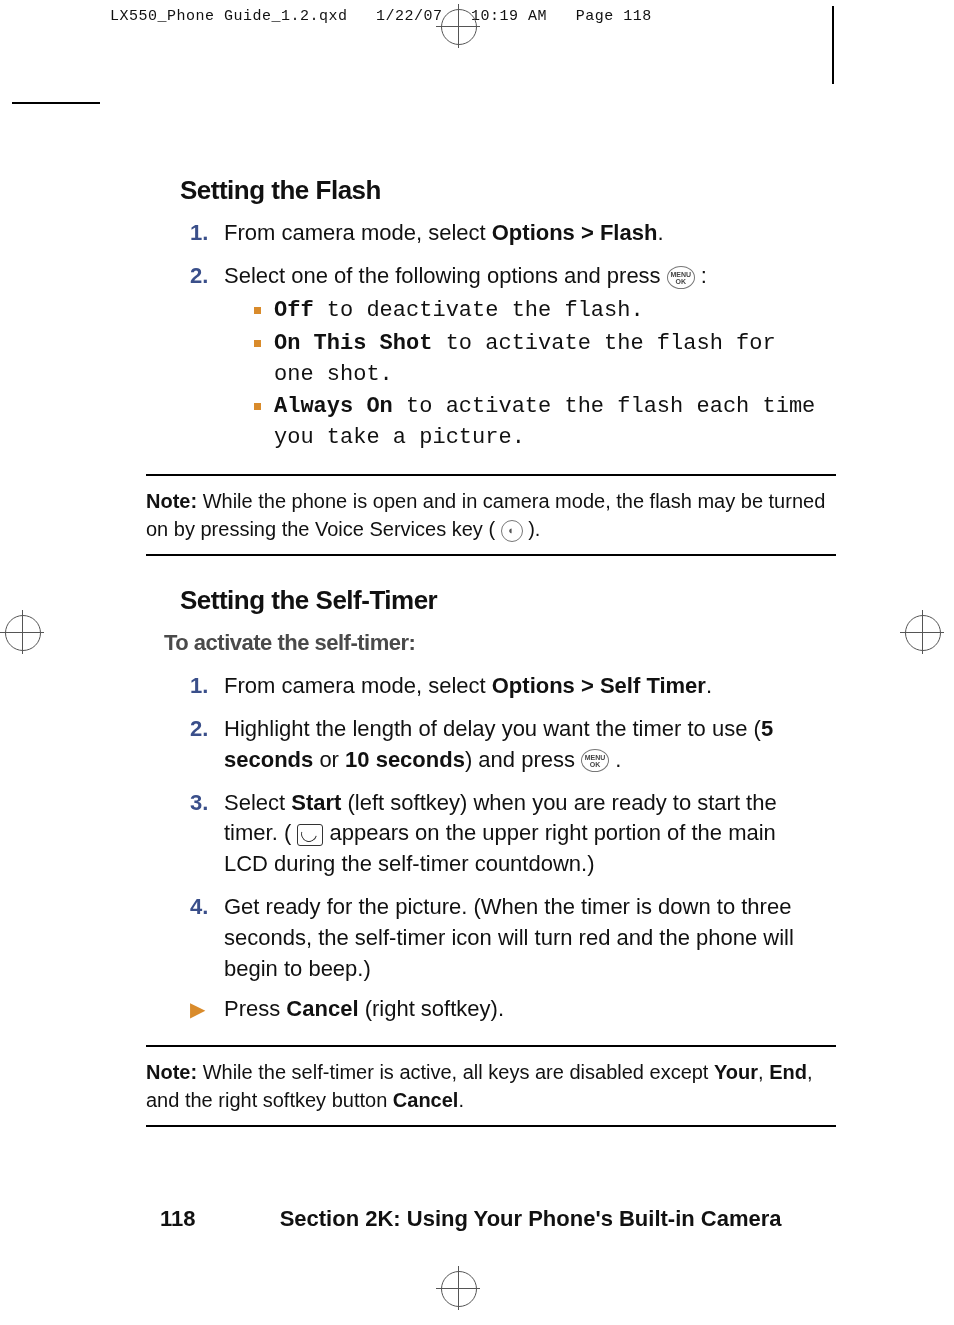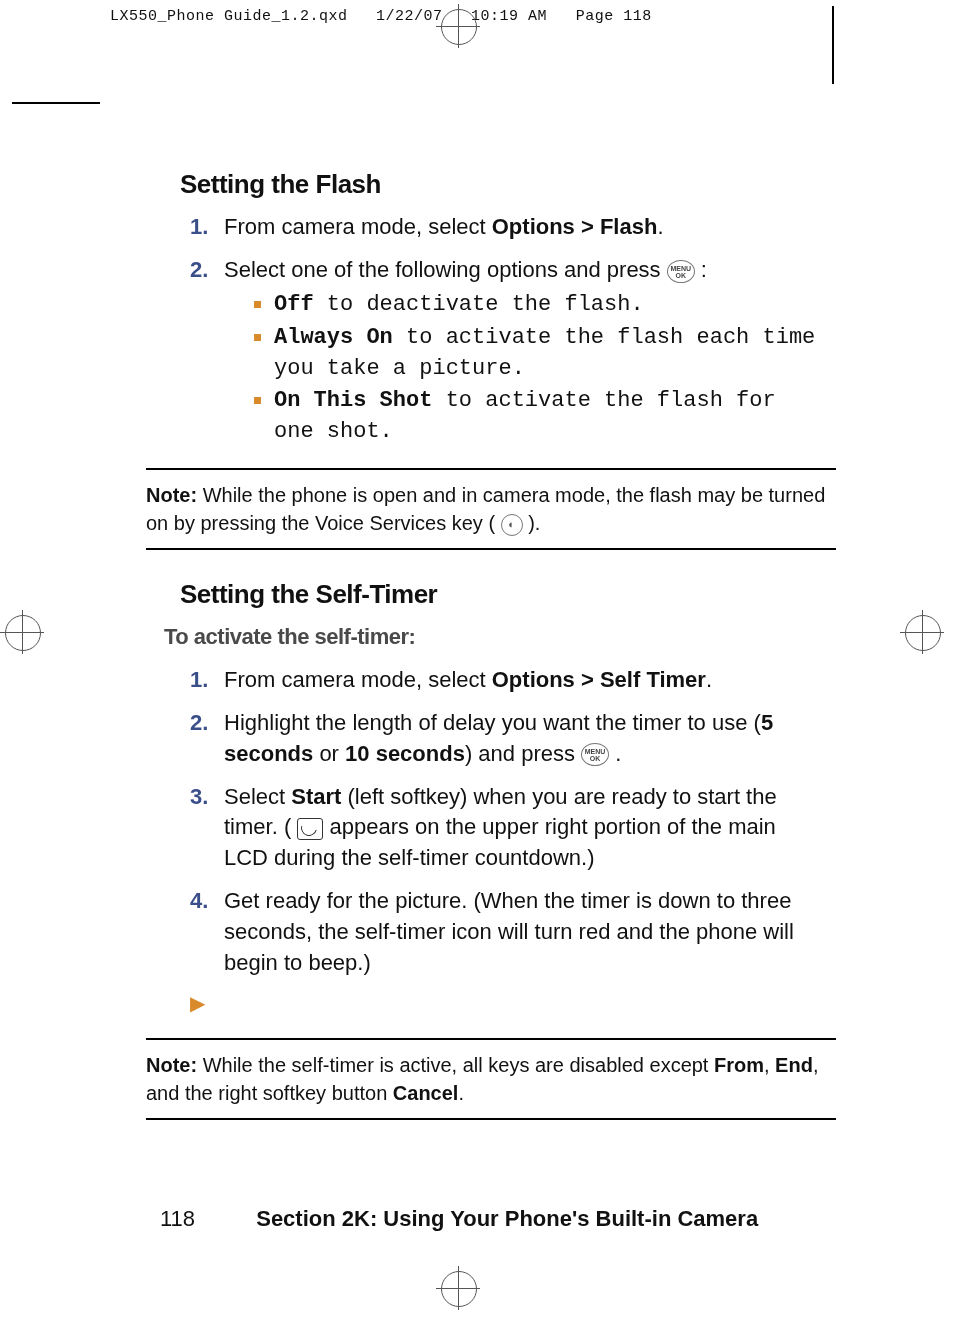--- a/index.html
+++ b/index.html
@@ -56,21 +56,21 @@
     position: absolute;
     width: 1px;
     height: 44px;
     background: #555;
     left: 22px;
     top: 0;
   }
   .content {
     position: absolute;
     left: 160px;
-    top: 150px;
+    top: 156px;
     width: 660px;
   }
   h2.section {
     font-size: 26px;
     font-weight: 700;
     margin: 16px 0 10px 20px;
     letter-spacing: -0.5px;
   }
   .subhead {
     font-weight: 700;
@@ -140,22 +140,22 @@
     width: 690px;
     margin-left: -14px;
   }
   .footer {
     position: absolute;
     left: 160px;
     bottom: 90px;
     font-size: 22px;
   }
   .footer .pn {
-    font-weight: 400;
-    margin-right: 29px;
+    font-weight: 700;
+    margin-right: 52px;
   }
   .footer .sec {
     font-weight: 700;
     margin-left: 26px;
   }
   .key-icon {
     display: inline-flex;
     align-items: center;
     justify-content: center;
     width: 26px;
@@ -250,22 +250,22 @@
       <div class="step-body">
         <span>From camera mode, select </span><b>Options &gt; Flash</b><span>.</span>
       </div>
     </li>
     <li>
       <div class="step-num">2.</div>
       <div class="step-body">
         <span>Select one of the following options and press </span><span class="key-icon">MENU<br>OK</span><span> :</span>
         <ul class="sub">
           <li><b>Off</b><span> to deactivate the flash.</span></li>
+          <li><b>On This Shot</b><span> to activate the flash for one shot.</span></li>
           <li><b>Always On</b><span> to activate the flash each time you take a picture.</span></li>
-          <li><b>On This Shot</b><span> to activate the flash for one shot.</span></li>
         </ul>
       </div>
     </li>
   </ol>
 
   <div class="note-box">
     <b>Note:</b><span> While the phone is open and in camera mode, the flash may be turned on by pressing the Voice Services key ( </span><span class="voice-icon">◐</span><span> ).</span>
   </div>
 
   <h2 class="section">Setting the Self-Timer</h2>
@@ -292,24 +292,27 @@
     </li>
     <li>
       <div class="step-num">4.</div>
       <div class="step-body">Get ready for the picture. (When the timer is down to three seconds, the self-timer icon will turn red and the phone will begin to beep.)</div>
     </li>
   </ol>
 
 
   <div class="arrow-item">
     <div class="arrow">▶</div>
+    <div>
+      <span>Press </span><b>Cancel</b><span> (right softkey).</span>
+    </div>
   </div>
 
   <div class="note-box">
-    <b>Note:</b><span> While the self-timer is active, all keys are disabled except </span><b>From</b><span>, </span><b>End</b><span>, and the right softkey button </span><b>Cancel</b><span>.</span>
+    <b>Note:</b><span> While the self-timer is active, all keys are disabled except </span><b>Your</b><span>, </span><b>End</b><span>, and the right softkey button </span><b>Cancel</b><span>.</span>
   </div>
 
 </div>
 
 <div class="footer">
   <span class="pn">118</span>
   <span class="sec">Section 2K: Using Your Phone's Built-in Camera</span>
 </div>
 
 </body></html>

